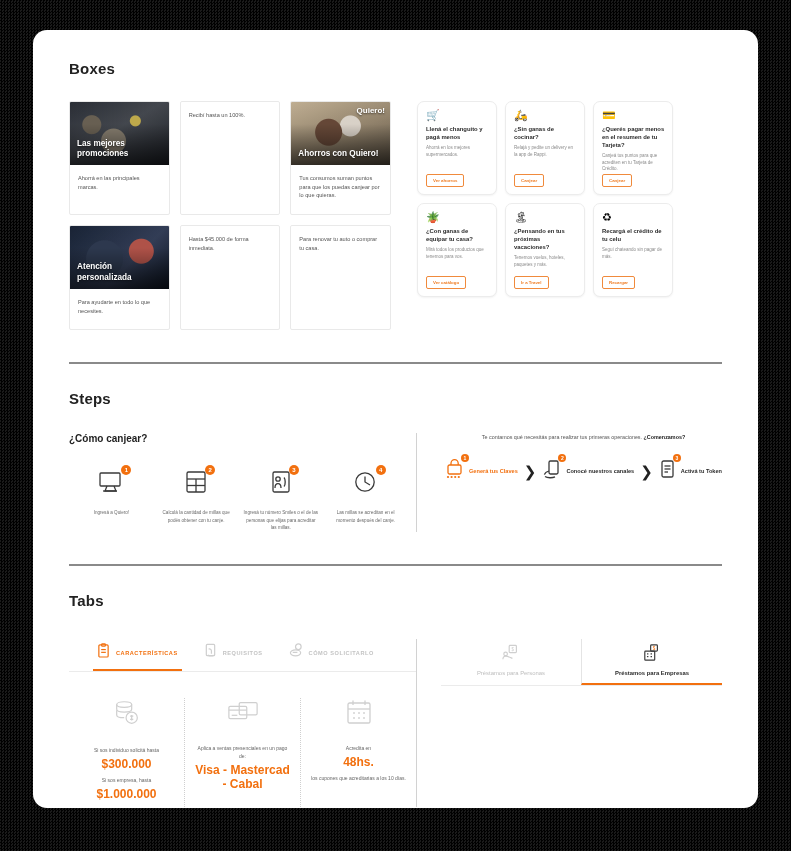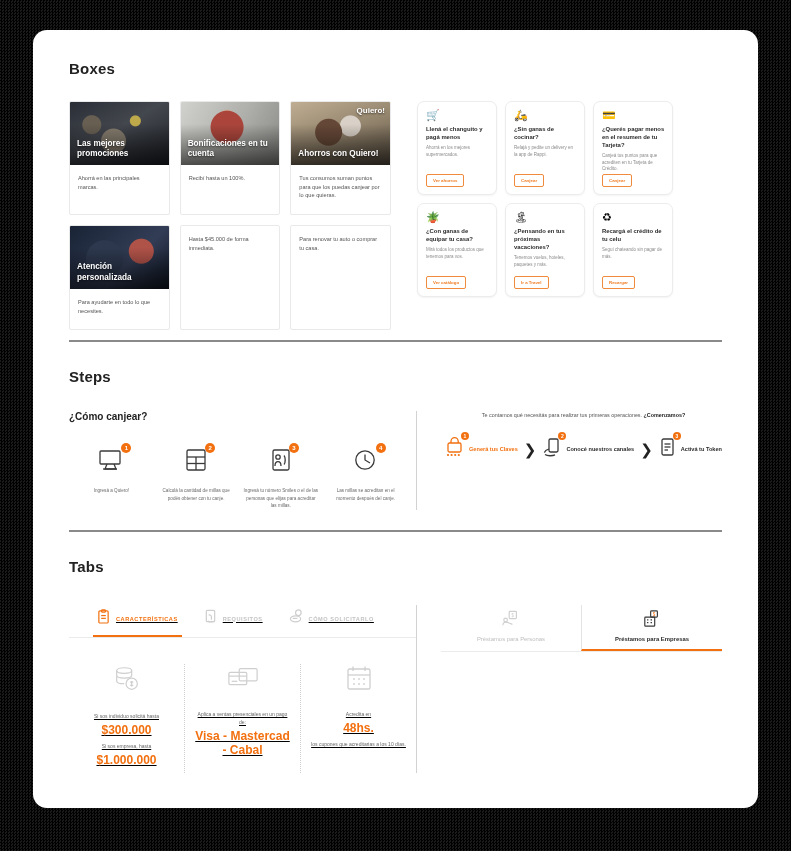--- a/index.html
+++ b/index.html
@@ -28,21 +28,21 @@
   .section-title {
     font-size: 15px; font-weight: bold; color: #222;
     letter-spacing: .2px;
   }
   .hr {
     height: 2px; background: #8a8a8a;
     margin: 0 36px;
   }
 
   
-  #boxes-section { padding-top: 30px; }
+  #boxes-section { padding-top: 30px; padding-bottom: 22px; }
   #boxes-body { display: flex; gap: 26px; margin-top: 24px; }
   #image-cards-col { width: 322px; }
   .img-card-row { display: flex; gap: 10px; margin-bottom: 10px; }
   .img-card {
     width: 101px;
     background: #fff;
     border: 1px solid #e9e9e9;
     border-radius: 2px;
     overflow: hidden;
     display: flex; flex-direction: column;
@@ -122,21 +122,21 @@
     color: #ef7c23;
     background: #fff;
     font-size: 4.4px; font-weight: bold;
     padding: 3px 6px;
     border-radius: 2px;
     font-family: "Liberation Sans", sans-serif;
     cursor: pointer;
   }
 
   
-  #steps-section { padding-top: 26px; padding-bottom: 20px; }
+  #steps-section { padding-top: 26px; padding-bottom: 32px; }
   #steps-body { display: flex; margin-top: 26px; }
   #steps-left { width: 348px; border-right: 1px solid #d2d2d2; padding-right: 8px; }
   #steps-right { flex: 1; padding-left: 28px; }
   .steps-left-title {
     text-align: left; font-size: 10px; font-weight: bold; color: #222;
     margin-bottom: 26px;
   }
   #steps-left-items { display: flex; }
   .step-item { flex: 1; text-align: center; padding: 0 5px; }
   .step-icon-wrap { position: relative; display: inline-block; margin-bottom: 11px; }
@@ -168,21 +168,21 @@
     display: flex; align-items: center; justify-content: center;
   }
   .flow-label { font-size: 5.6px; font-weight: bold; line-height: 1.45; }
   .flow-label.accent { color: #f2700f; }
   .flow-label.dark { color: #2b2b2b; }
   .flow-chevron { color: #222; font-size: 15px; line-height: 1; font-weight: 300; }
 
   
   #tabs-section { padding-top: 26px; padding-bottom: 30px; }
   #tabs-body { display: flex; margin-top: 30px; }
-  #tabs-left { width: 348px; border-right: 1px solid #d2d2d2; padding-right: 0; text-decoration: underline; }
+  #tabs-left { width: 348px; border-right: 1px solid #d2d2d2; padding-right: 0; }
   #tabs-right { flex: 1; padding-left: 24px; }
   #tab-strip { display: flex; gap: 18px; padding-left: 24px; border-bottom: 1px solid #ebebeb; }
   .tab-item {
     display: flex; align-items: center; gap: 6px;
     padding: 4px 4px 7px 4px;
     border-bottom: 2px solid transparent;
     cursor: pointer;
   }
   .tab-item.active { border-bottom-color: #f2700f; }
   .tab-label { font-size: 5.6px; font-weight: bold; letter-spacing: .55px; color: #c3c3c3; }
@@ -227,23 +227,20 @@
 
       <div id="image-cards-col">
         <div class="img-card-row">
           <div class="img-card">
             <div class="img-card-photo ph1">
               <div class="img-card-overlay-title">Las mejores promociones</div>
             </div>
             <div class="img-card-desc">Ahorrá en las principales marcas.</div>
           </div>
           <div class="img-card">
-            <div class="img-card-photo ph2">
-              <div class="img-card-overlay-title">Bonificaciones en tu cuenta</div>
-            </div>
             <div class="img-card-desc">Recibí hasta un 100%.</div>
           </div>
           <div class="img-card">
             <div class="img-card-photo ph3">
               <div class="img-card-corner-tag">Quiero!</div>
               <div class="img-card-overlay-title">Ahorros con Quiero!</div>
             </div>
             <div class="img-card-desc">Tus consumos suman puntos para que los puedas canjear por lo que quieras.</div>
           </div>
         </div>

